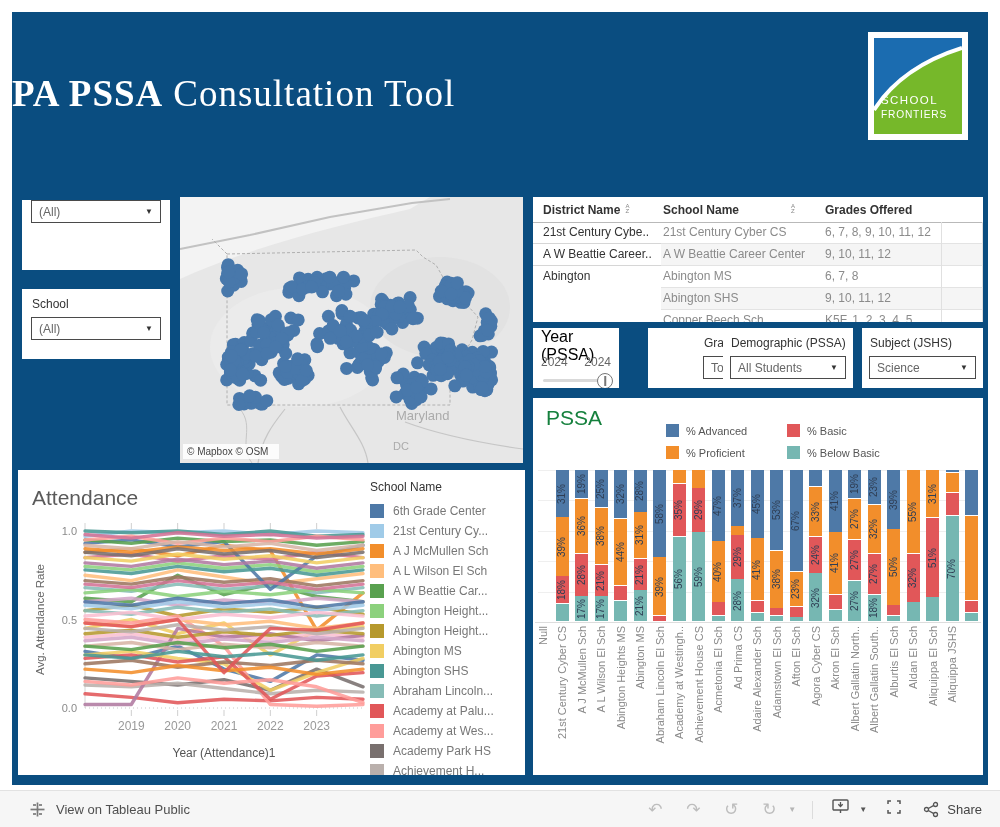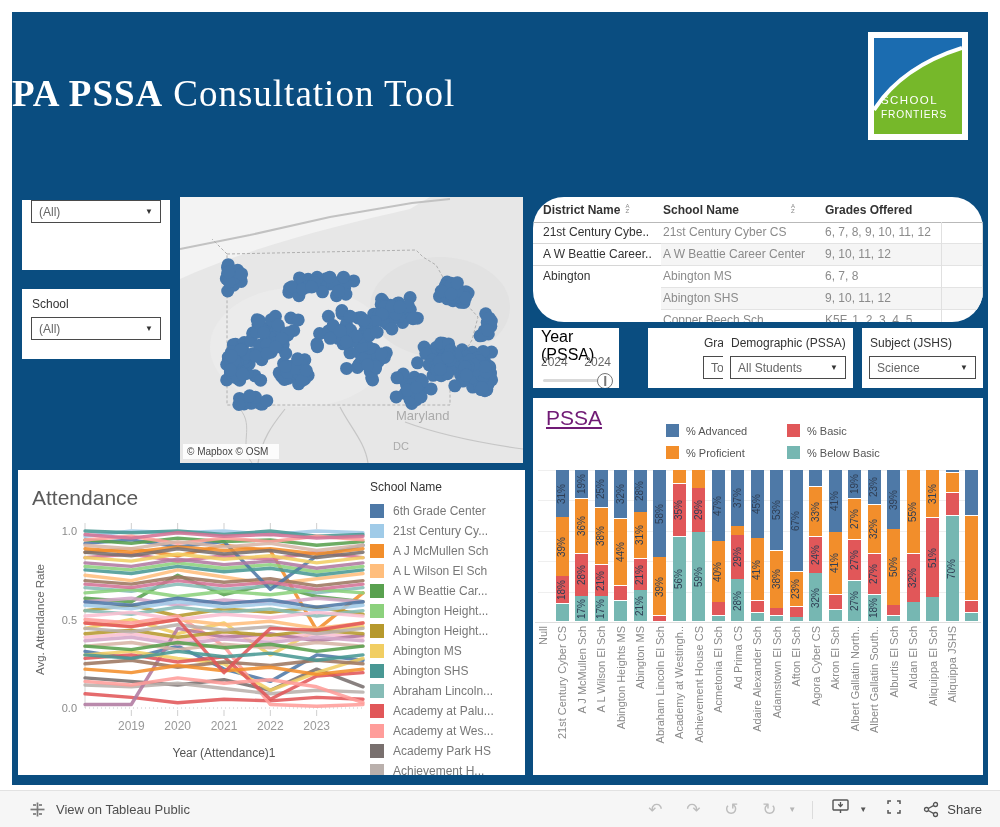--- a/index.html
+++ b/index.html
@@ -11,38 +11,38 @@
          font-family:"Liberation Serif",serif;font-size:37px;letter-spacing:1px;}
   #title b{font-weight:700;margin-right:10px;}
   #logo{position:absolute;right:20px;top:20px;width:100px;height:108px;background:#fff;padding:0;}
   #logo svg{position:absolute;left:6px;top:6px;}
   
   .fcard .flabel{font-size:12px;color:#333;padding:8px 0 6px 10px;}
   .dd{margin:0 9px;border:1px solid #4a4a4a;height:21px;display:flex;align-items:center;
       justify-content:space-between;padding:0 7px;font-size:12px;color:#666;background:#fff;}
   .dd .caret{font-size:8px;color:#333;}
   
-  #tablepanel{overflow:hidden;border-radius:31px;}
+  #tablepanel{overflow:hidden;}
   .thead{position:absolute;top:0;left:0;right:0;height:25px;border-bottom:1px solid #b9b9b9;}
   .th{position:absolute;top:6px;font-size:12px;color:#333;font-weight:700;display:flex;gap:5px;}
   .sortglyph{display:inline-block;font-size:6px;line-height:5px;color:#888;font-weight:400;margin-top:1px;}
   .trow{position:absolute;left:0;right:0;height:22px;}
   .td{position:absolute;top:3px;font-size:12px;white-space:nowrap;overflow:hidden;}
   .td.dcol{color:#333;}
   .td.gcol{color:#8b8b8b;}
   .band{position:absolute;top:0;bottom:0;background:#f5f5f5;}
   .vline{position:absolute;top:0;bottom:0;width:1px;background:#e0e0e0;}
   
   .slider-track{position:absolute;height:3px;background:#d9d9d9;border-radius:2px;}
   .slider-handle{position:absolute;width:16px;height:16px;border-radius:50%;background:#fff;
      border:1.5px solid #777;box-sizing:border-box;}
   .slider-handle:after{content:"";position:absolute;left:50%;top:2px;bottom:2px;width:1.5px;background:#777;transform:translateX(-50%);}
   
   #pssa-body{position:absolute;inset:0;overflow:hidden;}
-  #pssa-title{position:absolute;left:13px;top:8px;font-size:21px;color:#701a75;text-decoration:underline;}
+  #pssa-title{position:absolute;left:13px;top:8px;font-size:21px;color:#15803d;}
   .leg-item{position:absolute;display:flex;align-items:center;gap:7px;font-size:11px;color:#555;}
   .leg-sw{width:13px;height:13px;}
   .pgrid{position:absolute;left:5px;right:5px;height:1px;background:#efefef;}
   .pseg{position:absolute;}
   .pseg-label{position:absolute;width:44px;height:14px;text-align:center;font-size:10px;color:#2f3e54;
       transform:rotate(-90deg);line-height:14px;}
   .xlab{position:absolute;width:150px;height:16px;font-size:11px;color:#8a8a8a;text-align:right;
       transform:rotate(-90deg);white-space:nowrap;line-height:16px;}
   
   #att-title{position:absolute;left:14px;top:16px;font-size:21px;color:#5a5a5a;}

